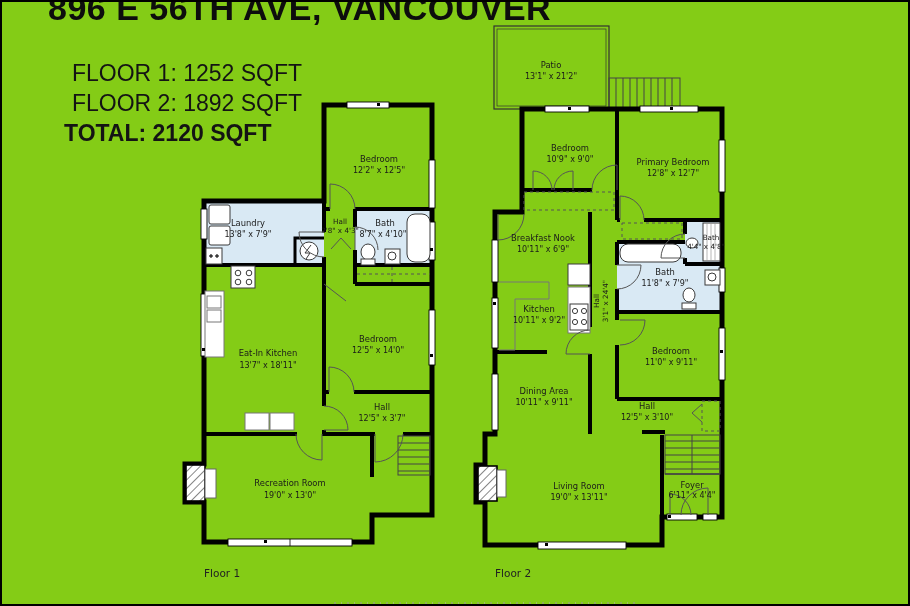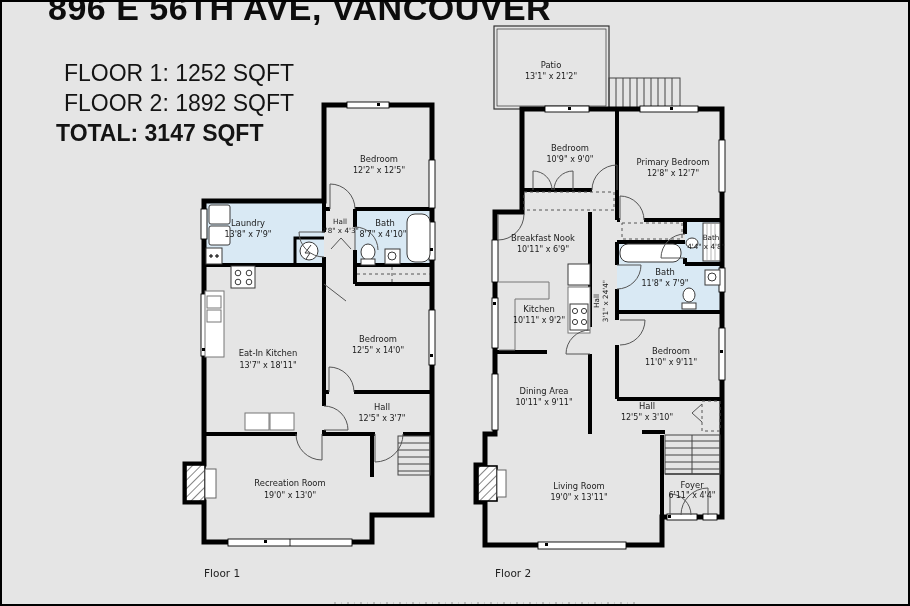--- a/index.html
+++ b/index.html
@@ -1,25 +1,25 @@
 <!DOCTYPE html>
 <html><head>
 <meta charset="utf-8">
 <style>
   html,body{margin:0;padding:0;background:#888;}
   .canvas{
-    position:relative; width:910px; height:606px; background:#e5e5e5;
+    position:relative; width:910px; height:606px; background:#84cc16;
     border:2px solid #000; box-sizing:border-box; overflow:hidden;
     font-family:"Liberation Sans", sans-serif; color:#111;
   }
   .title{
     position:absolute; left:46px; top:-13px; font-size:34px; font-weight:700;
     letter-spacing:.5px; white-space:nowrap; color:#0d0d0d;
   }
-  .areas{ position:absolute; left:62px; top:56px; font-size:23px; line-height:30px; color:#141414;}
+  .areas{ position:absolute; left:70px; top:56px; font-size:23px; line-height:30px; color:#141414;}
   .areas .total{ font-weight:700; margin-left:-8px;}
   svg{ position:absolute; left:0; top:0; }
   svg text{ font-family:"DejaVu Sans","Liberation Sans",sans-serif; fill:#1a1a1a; }
   .rname{ font-size:8.4px; }
   .rdims{ font-size:8px; }
   .tiny  { font-size:7.2px; }
   .floorlbl{ font-size:10.5px; fill:#222; }
   .footer-frag{
     position:absolute; left:332px; top:600px; width:306px; height:4px; opacity:.55;
     background:repeating-linear-gradient(90deg,#9a9a9a 0 2px,transparent 2px 7px, #b5b5b5 7px 8px, transparent 8px 13px);
@@ -28,21 +28,21 @@
 </head>
 <body>
 
 <div class="canvas">
 
   <div class="title">896 E 56TH AVE, VANCOUVER</div>
 
   <div class="areas">
     <div>FLOOR 1: 1252 SQFT</div>
     <div>FLOOR 2: 1892 SQFT</div>
-    <div class="total">TOTAL: 3147 SQFT</div>
+    <div class="total">TOTAL: 2120 SQFT</div>
   </div>
 
   <svg width="910" height="606" viewBox="0 0 910 606">
     <defs>
       <pattern id="hatch" width="6" height="6" patternUnits="userSpaceOnUse" patternTransform="rotate(45)">
         <rect width="6" height="6" fill="#fff"></rect>
         <line x1="0" y1="0" x2="0" y2="6" stroke="#555" stroke-width="1.4"></line>
       </pattern>
     </defs>
 

